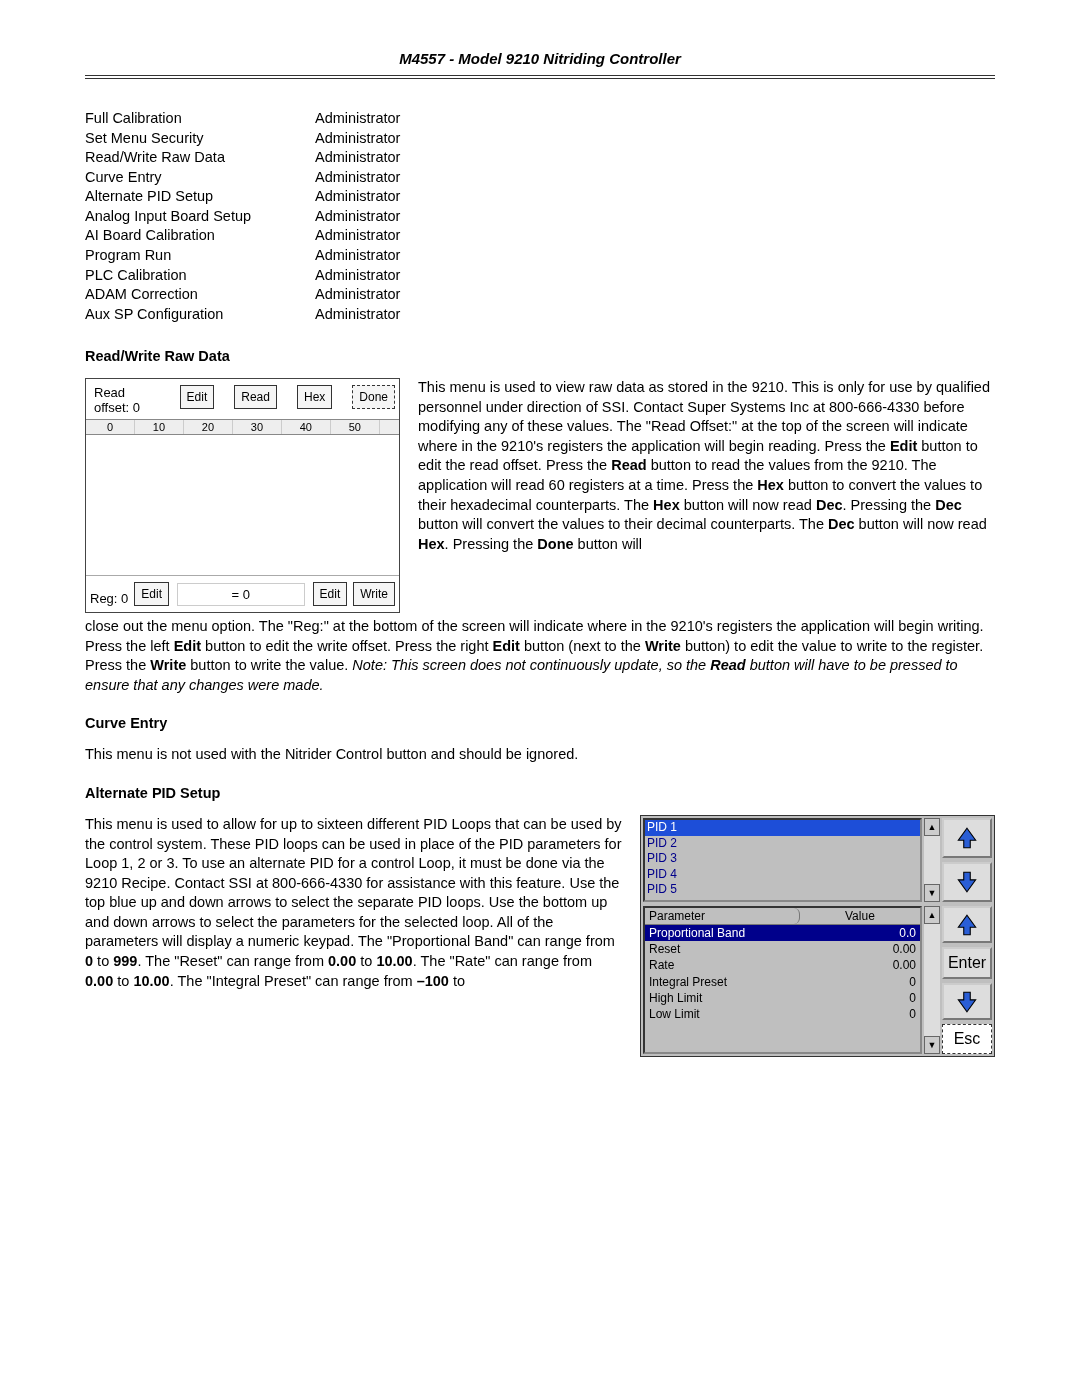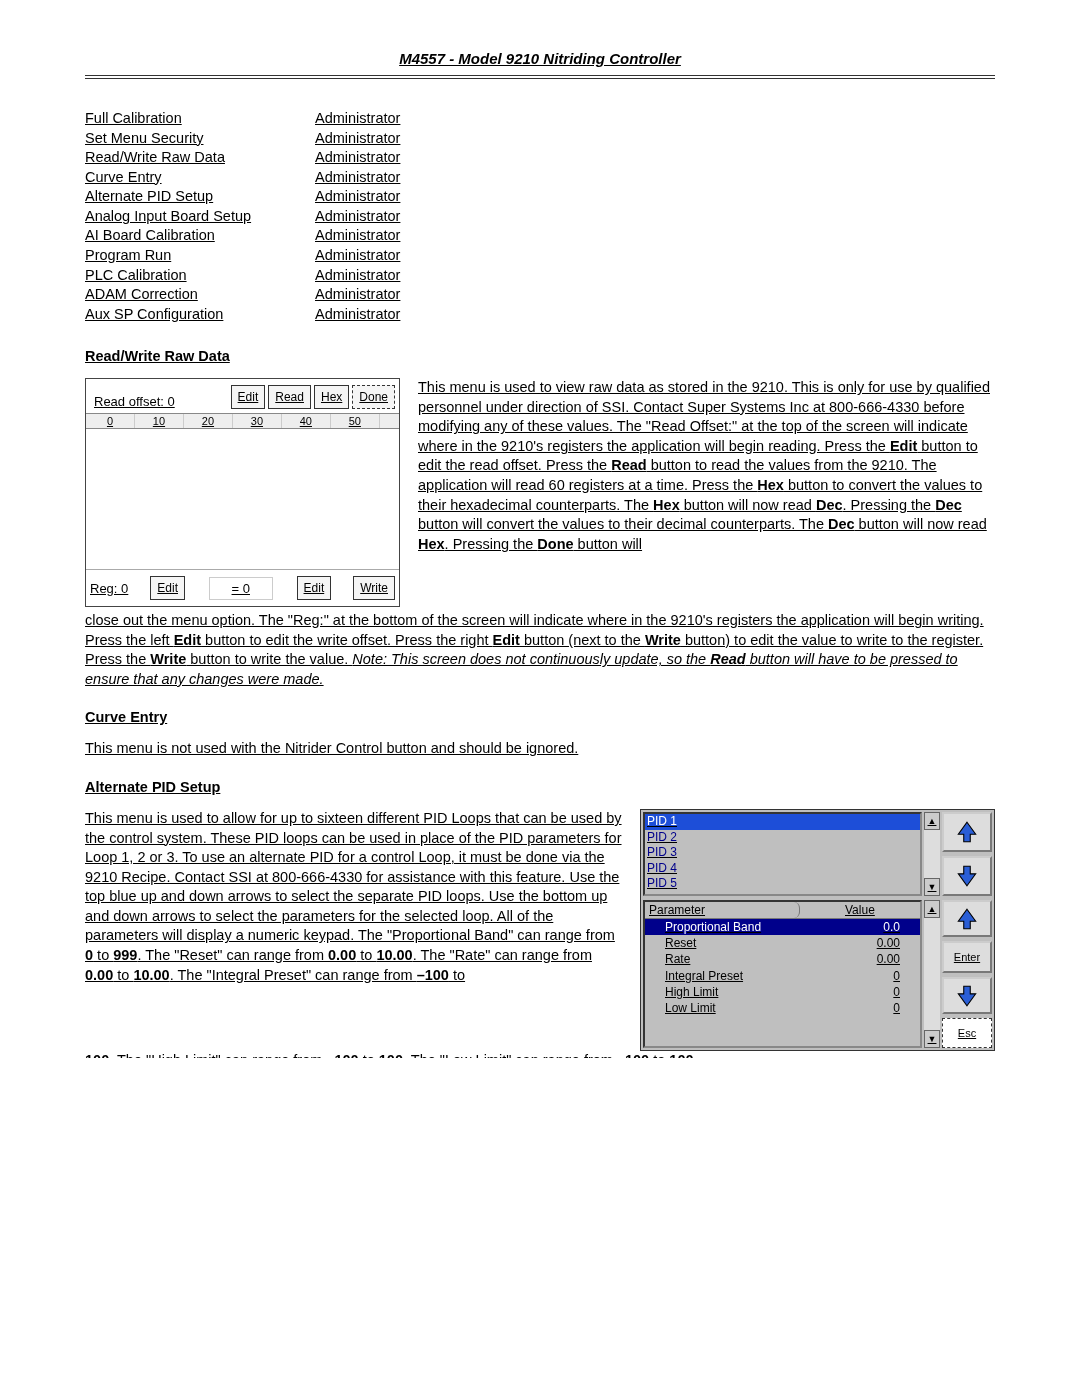--- a/index.html
+++ b/index.html
@@ -9,21 +9,20 @@
     font-size: 14.5px;
     color: #000;
     background: #fff;
   }
   .page {
     width: 1080px;
     height: 1058px;
     position: relative;
     box-sizing: border-box;
     padding: 50px 85px 40px 85px;
-    text-decoration: underline;
   }
   .header {
     text-align: center;
     font-weight: bold;
     font-style: italic;
     font-size: 15px;
     padding-bottom: 6px;
   }
   .double-rule {
     border-top: 4px double #333;
@@ -48,23 +47,23 @@
     flex: 0 0 315px;
   }
   .rw-panel {
     border: 1px solid #444;
     width: 315px;
     box-sizing: border-box;
     font-family: Tahoma, sans-serif;
   }
   .rw-top {
     display: flex;
-    align-items: flex-end;
+    align-items: flex-start;
     padding: 6px 4px 4px 4px;
-    gap: 3px;
+    gap: 20px;
   }
   .rw-top .lbl { flex: 1; font-size: 13px; padding-left: 4px;}
   .rw-btn {
     border: 1px solid #333;
     background: #f5f5f5;
     padding: 4px 6px;
     font-size: 12px;
     font-family: Tahoma, sans-serif;
   }
   .rw-btn.done { border: 1px dashed #333; }
@@ -78,22 +77,22 @@
     flex: 1;
     border-right: 1px solid #ccc;
     text-align: center;
     padding: 1px 0;
     background: #eee;
   }
   .rw-grid-head div:last-child { flex: 0.4; border-right: none; }
   .rw-grid-body { height: 140px; }
   .rw-bottom {
     display: flex;
-    align-items: center;
-    gap: 22px;
+    align-items: flex-end;
+    gap: 6px;
     padding: 6px 4px;
     border-top: 1px solid #aaa;
     font-size: 13px;
   }
   .rw-bottom .field { flex: 0 0 auto; }
   .rw-bottom .eq { flex: 1; text-align: center; border: 1px solid #ccc; padding: 3px 0; margin: 0 2px;}
   .alt-block { display: flex; gap: 18px; margin-top: 12px; }
   .alt-text { flex: 1; }
   .alt-figure { width: 355px; flex: 0 0 355px; }
   .pid-panel {
@@ -157,37 +156,37 @@
     display:flex;
     background: #bfbfbf;
     color:#000;
     border-bottom: 1px solid #777;
   }
   .pid-table .head div { padding: 1px 4px; }
   .pid-table .head .p { flex:1.3; border-right:1px solid #777;border-radius:6px;}
   .pid-table .head .v { flex:1; text-align:center;}
   .pid-table .row { display:flex; }
   .pid-table .row.sel { background:#00008b; color:#fff; }
-  .pid-table .row div { padding: 0 20px; font-size: 12px; line-height:1.35;}
+  .pid-table .row div { padding: 0 4px; font-size: 12px; line-height:1.35;}
   .pid-table .row .p { flex:1.3; }
   .pid-table .row .v { flex:1; text-align:right;}
   .pid-bottom-right {
     width: 50px;
     display:flex;
     flex-direction:column;
     gap:4px;
     padding: 2px 2px;
   }
   .pid-btn {
     border:2px outset #ccc;
     background:#ddd;
     text-align:center;
     flex:0 0 28px;
     display:flex;align-items:center;justify-content:center;
-    font-size:11px;
+    font-size:16px;
   }
   .pid-btn.esc { border: 1px dashed #333; background:#ffffff;}
   .footer {
     position: absolute;
     bottom: 40px;
     left: 85px;
     right: 85px;
     display: flex;
     justify-content: space-between;
     font-size: 12px;

